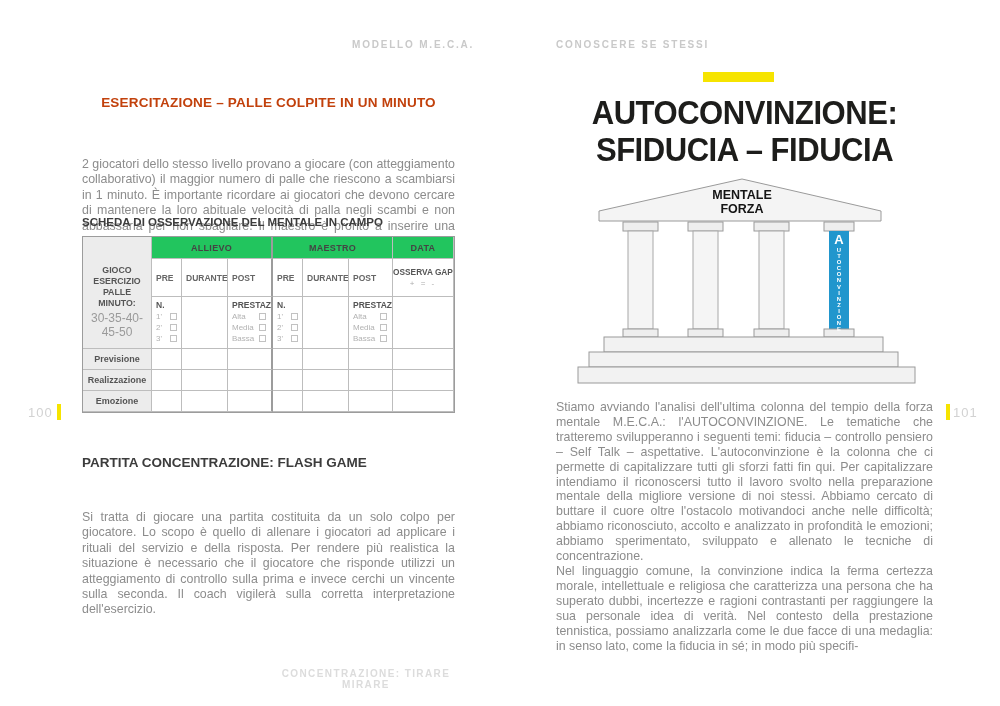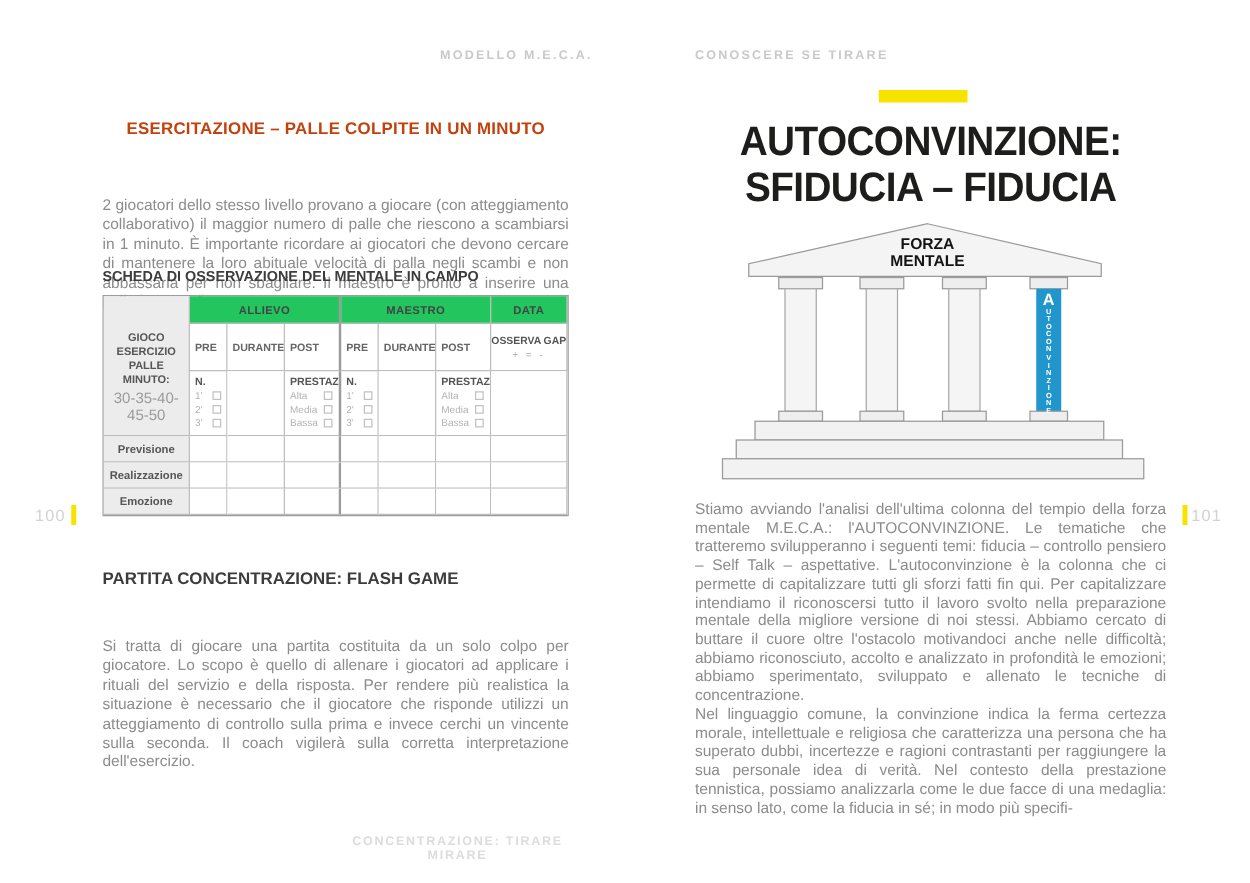--- a/index.html
+++ b/index.html
@@ -194,21 +194,21 @@
   </div>
 
   <div class="page-num" style="left:28px; top:405px;">100</div>
   <div class="accent-tick" style="left:57px; top:404px;"></div>
 
   <div class="h2-left" style="top:455px; font-size:13.5px;text-align:center;">PARTITA CONCENTRAZIONE: FLASH GAME</div>
   <div class="body-text" style="top:477px;">Si tratta di giocare una partita costituita da un solo colpo per giocatore. Lo scopo è quello di allenare i giocatori ad applicare i rituali del servizio e della risposta. Per rendere più realistica la situazione è necessario che il giocatore che risponde utilizzi un atteggiamento di controllo sulla prima e invece cerchi un vincente sulla seconda. Il coach vigilerà sulla corretta interpretazione dell'esercizio.</div>
 
   <div class="footer-left">CONCENTRAZIONE: TIRARE MIRARE</div>
 
-  <div class="running-head" style="left:556px;">CONOSCERE SE TIRARE</div>
+  <div class="running-head" style="left:556px;">CONOSCERE SE STESSI</div>
 
   <div class="accent-bar"></div>
 
   <div class="title-right">
     <div>AUTOCONVINZIONE:</div>
     <div>SFIDUCIA – FIDUCIA</div>
   </div>
 
   <div class="temple-wrap">
     <svg width="350" height="212" viewBox="0 0 350 212">
@@ -229,22 +229,22 @@
       <rect x="118" y="156" width="35" height="8" fill="#eeeeee" stroke="#9a9a9a"></rect>
       <rect x="184" y="156" width="35" height="8" fill="#eeeeee" stroke="#9a9a9a"></rect>
       <rect x="254" y="156" width="30" height="8" fill="#eeeeee" stroke="#9a9a9a"></rect>
 
       <rect x="34" y="164" width="279" height="15" fill="#f2f2f2" stroke="#9a9a9a"></rect>
       <rect x="19" y="179" width="309" height="15" fill="#f2f2f2" stroke="#9a9a9a"></rect>
       <rect x="8" y="194" width="337" height="16" fill="#f2f2f2" stroke="#9a9a9a"></rect>
     </svg>
   </div>
   <div class="pediment-text">
+    <div>MENTALE</div>
     <div>FORZA</div>
-    <div>MENTALE</div>
   </div>
   <div class="vert-label">
       <span class="big-letter">A</span>
       <span>U</span>
       <span>T</span>
       <span>O</span>
       <span>C</span>
       <span>O</span>
       <span>N</span>
       <span>V</span>

